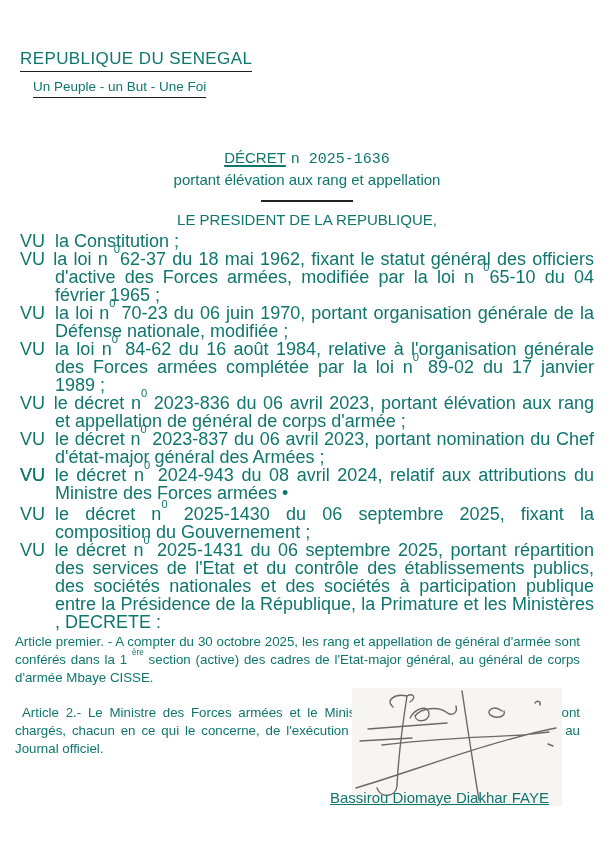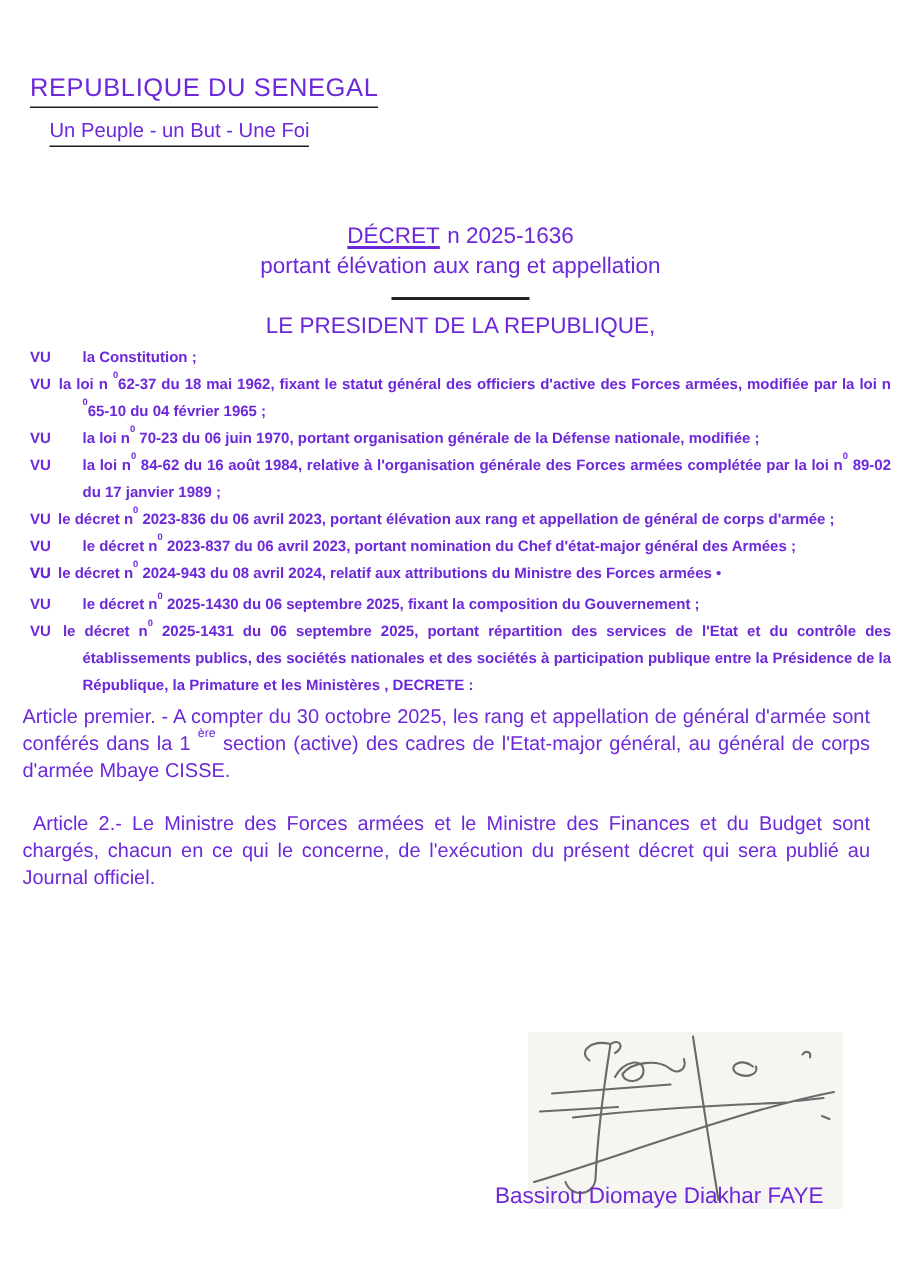--- a/index.html
+++ b/index.html
@@ -1,21 +1,21 @@
 <!DOCTYPE html>
 <html lang="fr"><head>
 <meta charset="utf-8">
 <style>
   html, body { margin: 0; padding: 0; background: #e9e9e9; }
   .page {
     position: relative;
     width: 614px; height: 853px;
     margin: 0 auto;
     background: #ffffff;
-    color: #6d28d9;
+    color: #0f766e;
     font-family: "Liberation Sans", "DejaVu Sans", sans-serif;
     box-sizing: border-box;
     padding: 48px 20px 0 20px;
     overflow: hidden;
   }
 
   
   .country {
     display: inline-block;
     font-size: 17px; line-height: 22px;
@@ -33,37 +33,36 @@
   }
 
   
   .title-block { margin-top: 50px; text-align: center; }
   .title-line { font-size: 15px; line-height: 20px; }
   .decree-label {
     text-decoration: underline;
     text-underline-offset: 2px;
     text-decoration-thickness: 1.5px;
   }
-  .decree-number { margin-left: 5px; }
+  .decree-number { margin-left: 5px; font-family: Liberation Mono, monospace; }
   .subtitle { font-size: 15px; line-height: 20px; }
   .sep {
     width: 92px; height: 0;
     border-top: 2px solid #222;
     margin: 10px auto 8px auto;
   }
   .president { font-size: 15px; line-height: 20px; }
 
   
   .vu-list { margin-top: 2px; }
   .vu {
     position: relative;
     padding-left: 35px;
-    font-size: 10px; line-height: 18px;
+    font-size: 18px; line-height: 18px;
     text-align: justify;
-    font-weight: bold;
   }
   .vu > .vu-label { position: absolute; left: 0; top: 0; }
   .vu.tight { text-indent: -35px; }
   .vu.tight > .vu-label { position: static; margin-right: 2px; }
   .vu.gap { margin-top: 3px; }
   sup { font-size: 0.62em; line-height: 0; position: relative; top: -0.45em; }
 
   
   .articles { margin-top: 2px; margin-left: -5px; margin-right: 14px; }
   .article {
@@ -79,21 +78,21 @@
     font-size: 15px; line-height: 20px;
   }
   .signature-box {
     position: absolute; left: 352px; top: 688px;
     width: 210px; height: 118px;
     background: #f6f5f2;
   }
   .signature-box svg { display: block; width: 100%; height: 100%; }
   .signatory {
     position: absolute; left: 330px; top: 788px;
-    font-size: 15px; line-height: 20px;
+    font-size: 15px; line-height: 20px; text-decoration: underline;
   }
 </style>
 </head>
 <body>
 
 <div class="page">
 
   <header>
     <div class="country">REPUBLIQUE DU SENEGAL</div><br>
     <div class="motto">Un Peuple - un But - Une Foi</div>

